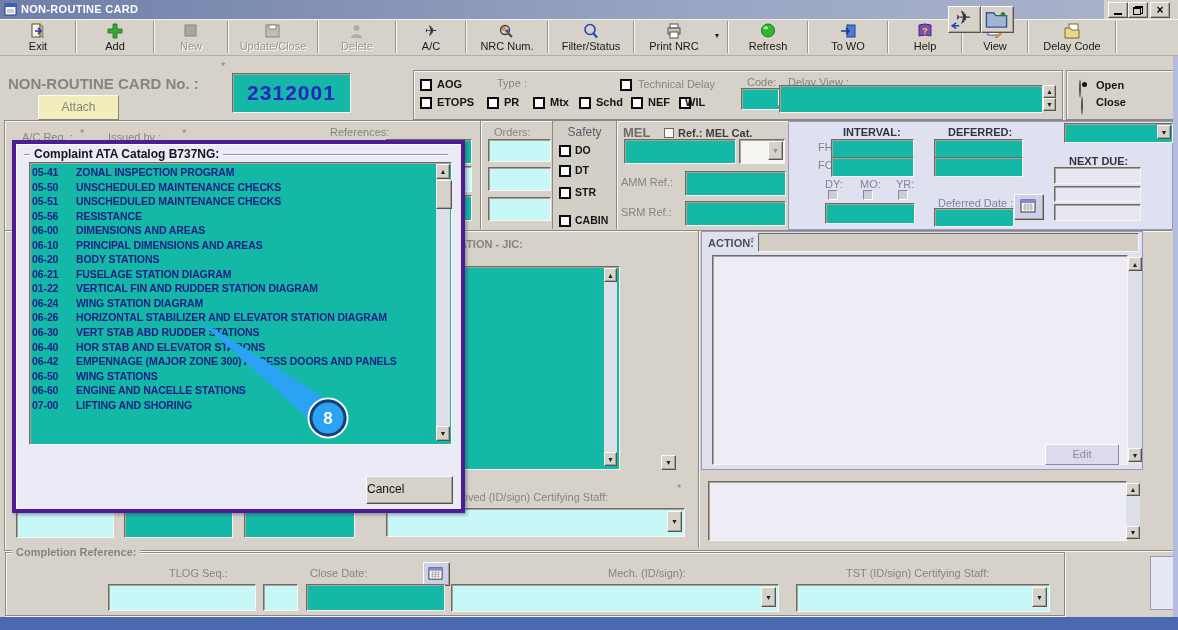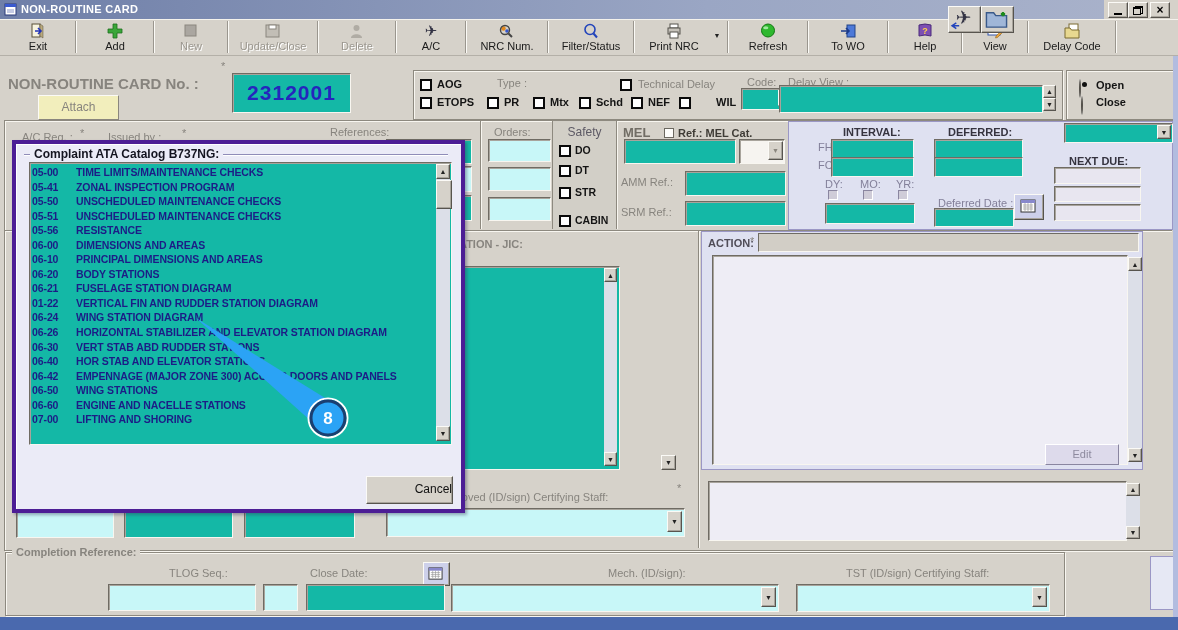--- a/index.html
+++ b/index.html
@@ -211,21 +211,21 @@
 <span class="abs blab" style="left:437px;top:96px">ETOPS</span>
 <span class="abs cbx" style="left:487px;top:97px"></span>
 <span class="abs blab" style="left:504px;top:96px">PR</span>
 <span class="abs cbx" style="left:533px;top:97px"></span>
 <span class="abs blab" style="left:550px;top:96px">Mtx</span>
 <span class="abs cbx" style="left:579px;top:97px"></span>
 <span class="abs blab" style="left:596px;top:96px">Schd</span>
 <span class="abs cbx" style="left:631px;top:97px"></span>
 <span class="abs blab" style="left:648px;top:96px">NEF</span>
 <span class="abs cbx" style="left:679px;top:97px"></span>
-<span class="abs blab" style="left:716px;top:96px">WIL</span>
+<span class="abs blab" style="left:685px;top:96px">WIL</span>
 <span class="abs cbx" style="left:620px;top:79px"></span>
 <span class="abs lab" style="left:638px;top:78px">Technical Delay</span>
 <span class="abs lab" style="left:747px;top:76px">Code:</span>
 <div class="abs fld" style="left:741px;top:88px;width:52px;height:20px">
     <div class="abs sbtn" style="right:1px;top:1px;width:15px;height:16px;line-height:15px">▼</div>
   </div>
 <span class="abs lab" style="left:788px;top:76px">Delay View :</span>
 <div class="abs fld" style="left:779px;top:85px;width:262px;height:26px"></div>
 <div class="abs" style="left:1043px;top:85px;width:13px;height:26px">
   <div class="sbtn" style="width:13px;height:13px">▲</div>
@@ -391,24 +391,20 @@
 <div class="abs" style="left:1173px;top:56px;width:5px;height:561px;background:#b2bcdf"></div>
 <div class="abs" style="left:0;top:617px;width:1178px;height:13px;background:#4a69ae"></div>
 
 
 <div class="abs dlg">
   <div class="abs" style="left:8px;top:10px;width:424px;height:0;border-top:1px solid #8f8cb8;border-bottom:1px solid #fff"></div>
   <span class="abs" style="left:14px;top:3px;background:#ebebf7;padding:0 4px;font-size:12px;font-weight:bold;color:#141420;white-space:nowrap">Complaint ATA Catalog B737NG:</span>
   <div class="abs fld" style="left:13px;top:18px;width:421px;height:281px">
     <div class="abs" style="left:2px;top:2px;width:400px;height:275px;overflow:hidden">
 
-        <div class="ata-row">
-          <span class="ata-code">05-00</span>
-          <span class="ata-name">TIME LIMITS/MAINTENANCE CHECKS</span>
-        </div>
 
         <div class="ata-row">
           <span class="ata-code">05-41</span>
           <span class="ata-name">ZONAL INSPECTION PROGRAM</span>
         </div>
 
         <div class="ata-row">
           <span class="ata-code">05-50</span>
           <span class="ata-name">UNSCHEDULED MAINTENANCE CHECKS</span>
         </div>
@@ -488,21 +484,21 @@
           <span class="ata-code">07-00</span>
           <span class="ata-name">LIFTING AND SHORING</span>
         </div>
       </div>
     <div class="abs track" style="right:1px;top:1px;width:14px;height:277px">
       <div class="sbtn" style="width:14px;height:15px;line-height:14px">▲</div>
       <div class="abs btn" style="left:0;top:16px;width:14px;height:27px"></div>
       <div class="abs sbtn" style="left:0;bottom:0;width:14px;height:15px;line-height:14px">▼</div>
     </div>
   </div>
-  <div class="abs btn" style="left:350px;top:332px;width:85px;height:26px;text-align:right;line-height:25px;font-size:12px;color:#111">Cancel</div>
+  <div class="abs btn" style="left:350px;top:332px;width:85px;height:26px;text-align:left;line-height:25px;font-size:12px;color:#111">Cancel</div>
 </div>
 
 
 <svg class="abs" style="left:0;top:0;z-index:40;pointer-events:none" width="1178" height="630">
   <polygon points="196,318 322,431 338,406" fill="#2ba3f5"></polygon>
   <circle cx="328" cy="418" r="19.5" fill="none" stroke="#ffffff" stroke-width="2"></circle>
   <circle cx="328" cy="418" r="17" fill="#2ba3f5" stroke="#1b3f70" stroke-width="3"></circle>
   <text x="328" y="424" text-anchor="middle" font-size="17" font-weight="bold" fill="#ffffff" font-family="Liberation Sans, sans-serif">8</text>
 </svg>
 

